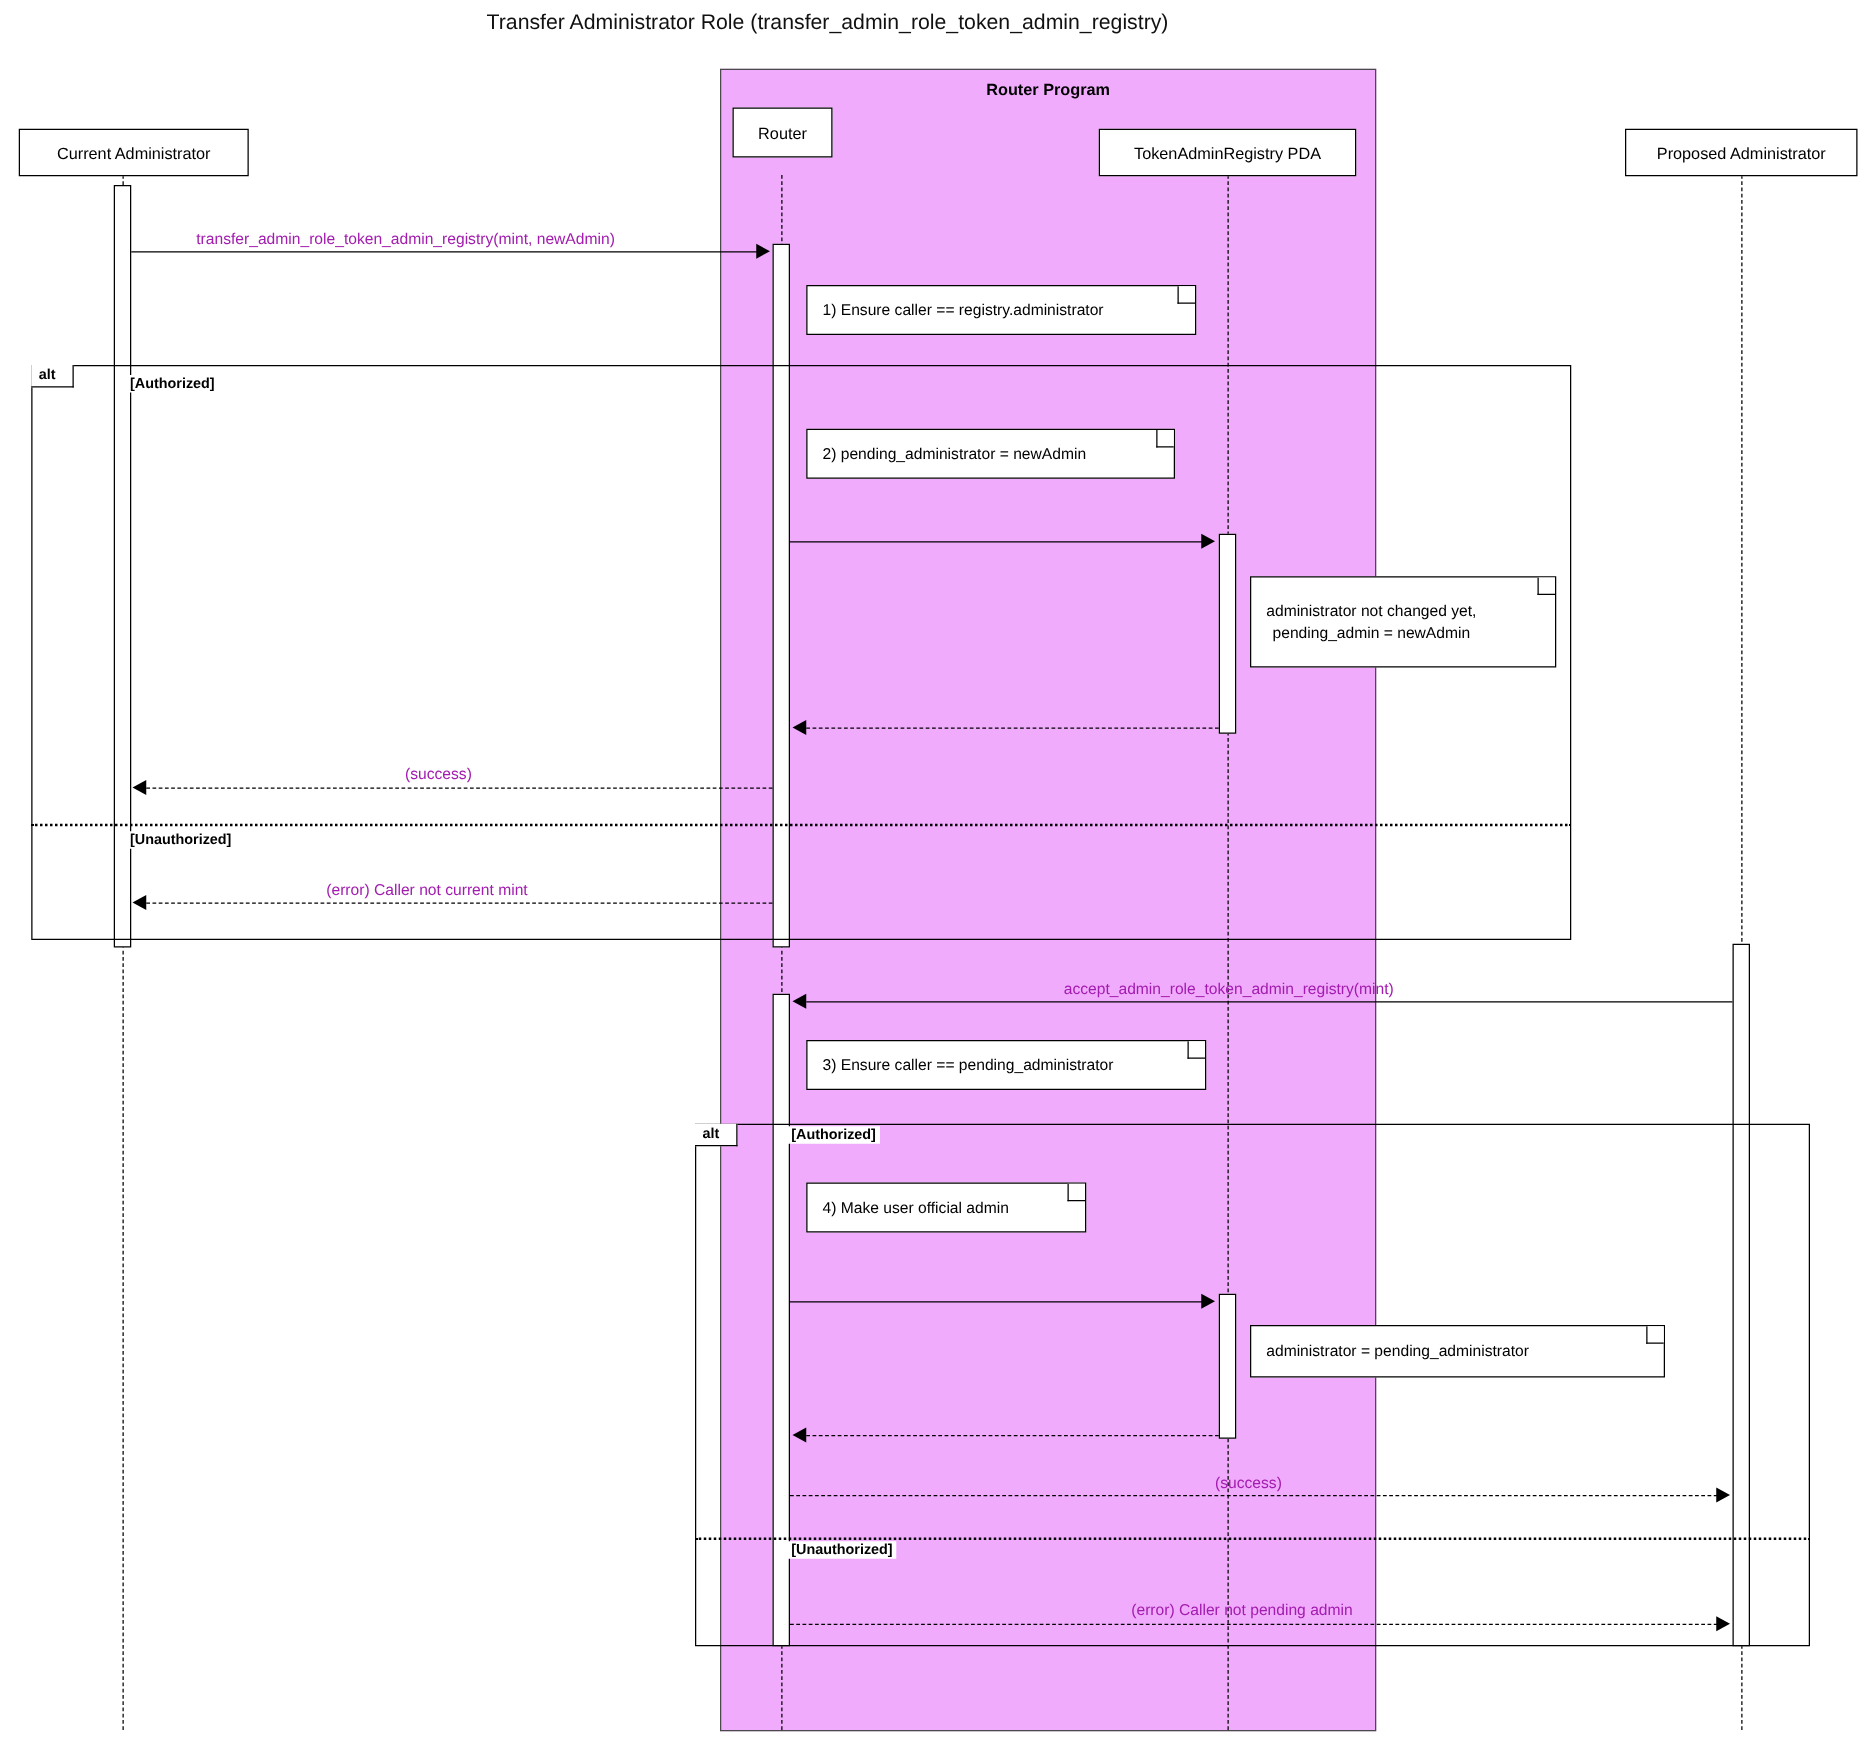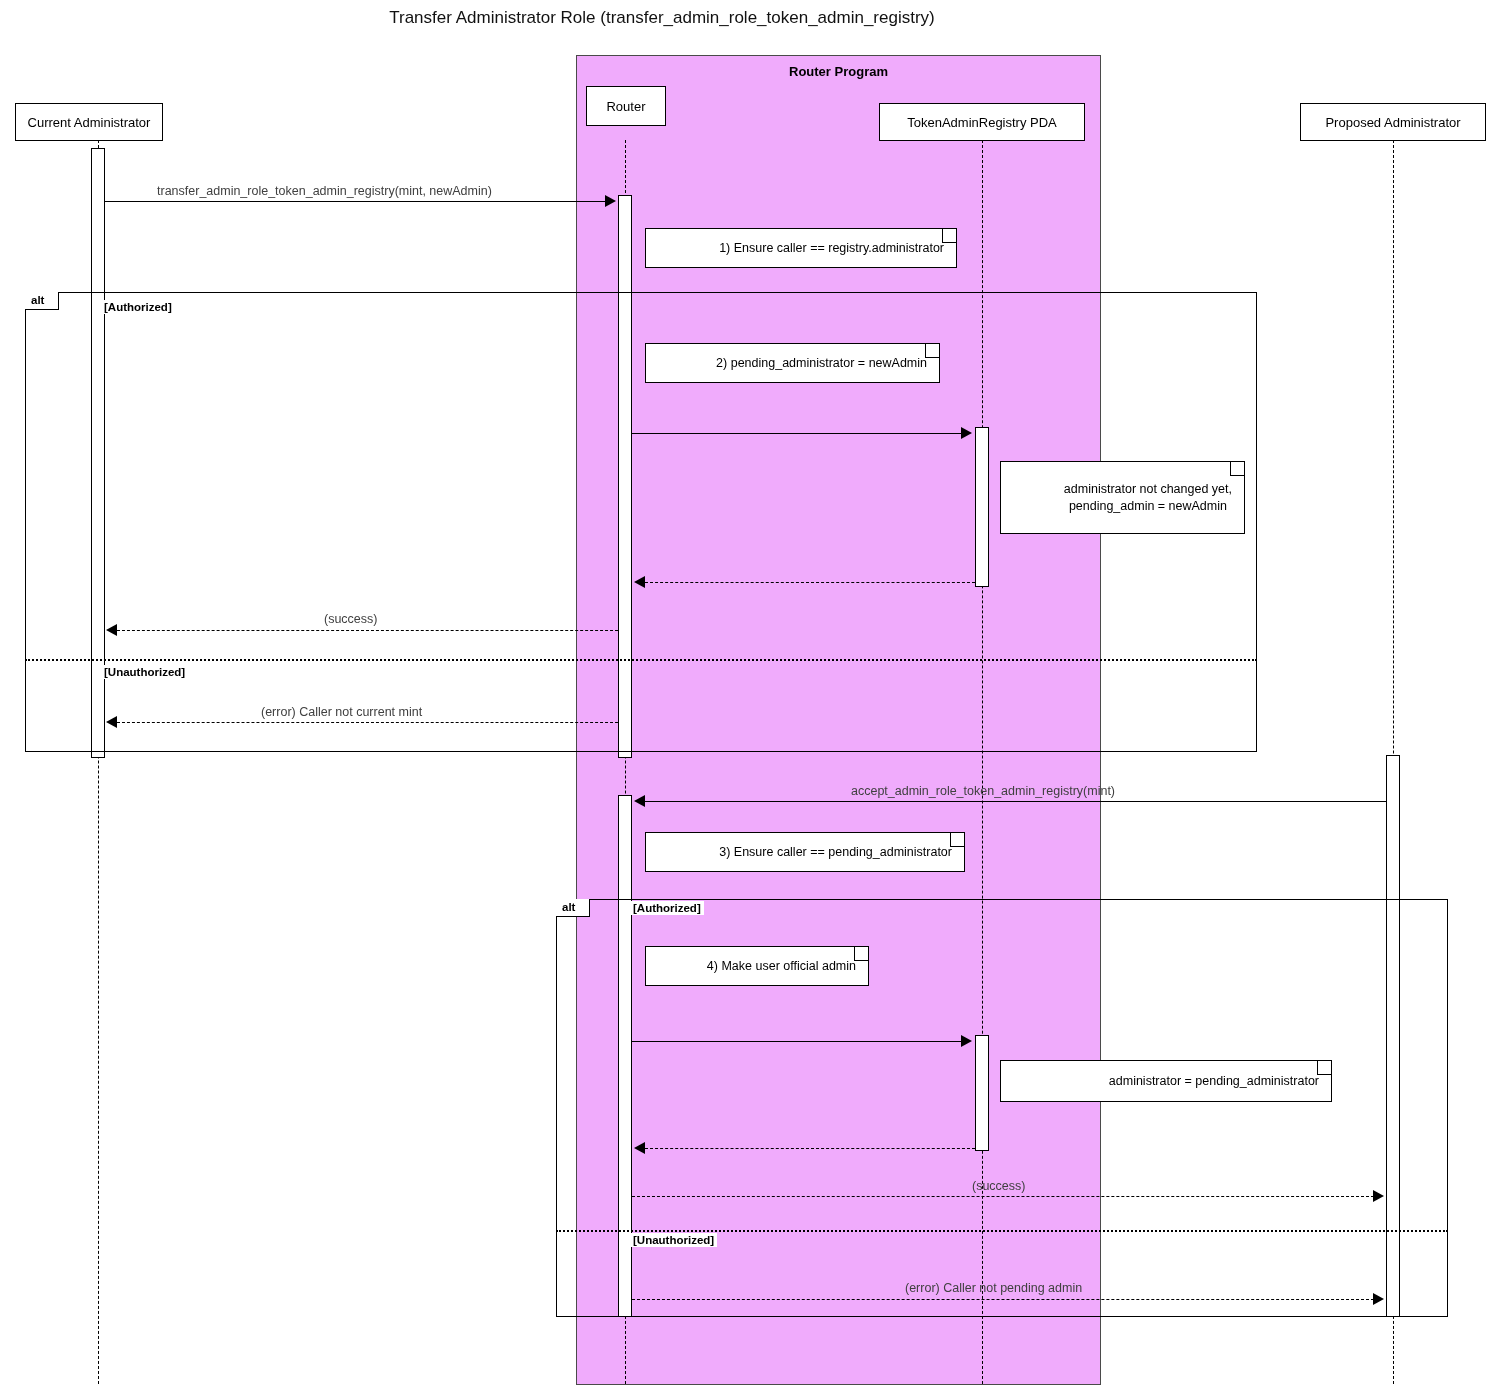--- a/index.html
+++ b/index.html
@@ -72,21 +72,21 @@
     position: absolute;
     height: 0;
     border-top: 1.4px solid #000;
   }
   .msg-line.dashed {
     border-top: 1.4px dashed #000;
   }
   .msg-label {
     position: absolute;
     font-size: 12.5px;
-    color: #404040;
+    color: #a21caf;
     background: transparent;
     white-space: nowrap;
   }
   .arrowhead {
     position: absolute;
     width: 0;
     height: 0;
     border-top: 6px solid transparent;
     border-bottom: 6px solid transparent;
   }
@@ -100,21 +100,21 @@
   .note {
     position: absolute;
     background: #ffffff;
     border: 1.4px solid #000;
     box-sizing: border-box;
     font-size: 12.5px;
     color: #000;
     padding: 8px 12px;
     display: flex;
     align-items: center;
-    justify-content: flex-end;
+    justify-content: flex-start;
     text-align: center;
     line-height: 1.35;
   }
   .note .fold {
     position: absolute;
     top: 0;
     right: 0;
     width: 13px;
     height: 13px;
     background: #ffffff;
@@ -165,21 +165,21 @@
 
   <div class="group-box" style="left:576px; top:55px; width:525px; height:1330px;">
     <div class="group-label">Router Program</div>
   </div>
 
   <div class="lifeline" style="left:98px; top:140px; height:1244px;"></div>
   <div class="lifeline" style="left:625px; top:140px; height:1244px;"></div>
   <div class="lifeline" style="left:982px; top:140px; height:1244px;"></div>
   <div class="lifeline" style="left:1393px; top:140px; height:1244px;"></div>
 
-  <div class="actor" style="left:15px; top:103px; width:148px; height:38px;">
+  <div class="actor" style="left:15px; top:103px; width:184px; height:38px;">
     <span>Current Administrator</span>
   </div>
 
   <div class="actor" style="left:586px; top:86px; width:80px; height:40px;">
     <span>Router</span>
   </div>
 
   <div class="actor" style="left:879px; top:103px; width:206px; height:38px;">
     <span>TokenAdminRegistry PDA</span>
   </div>

